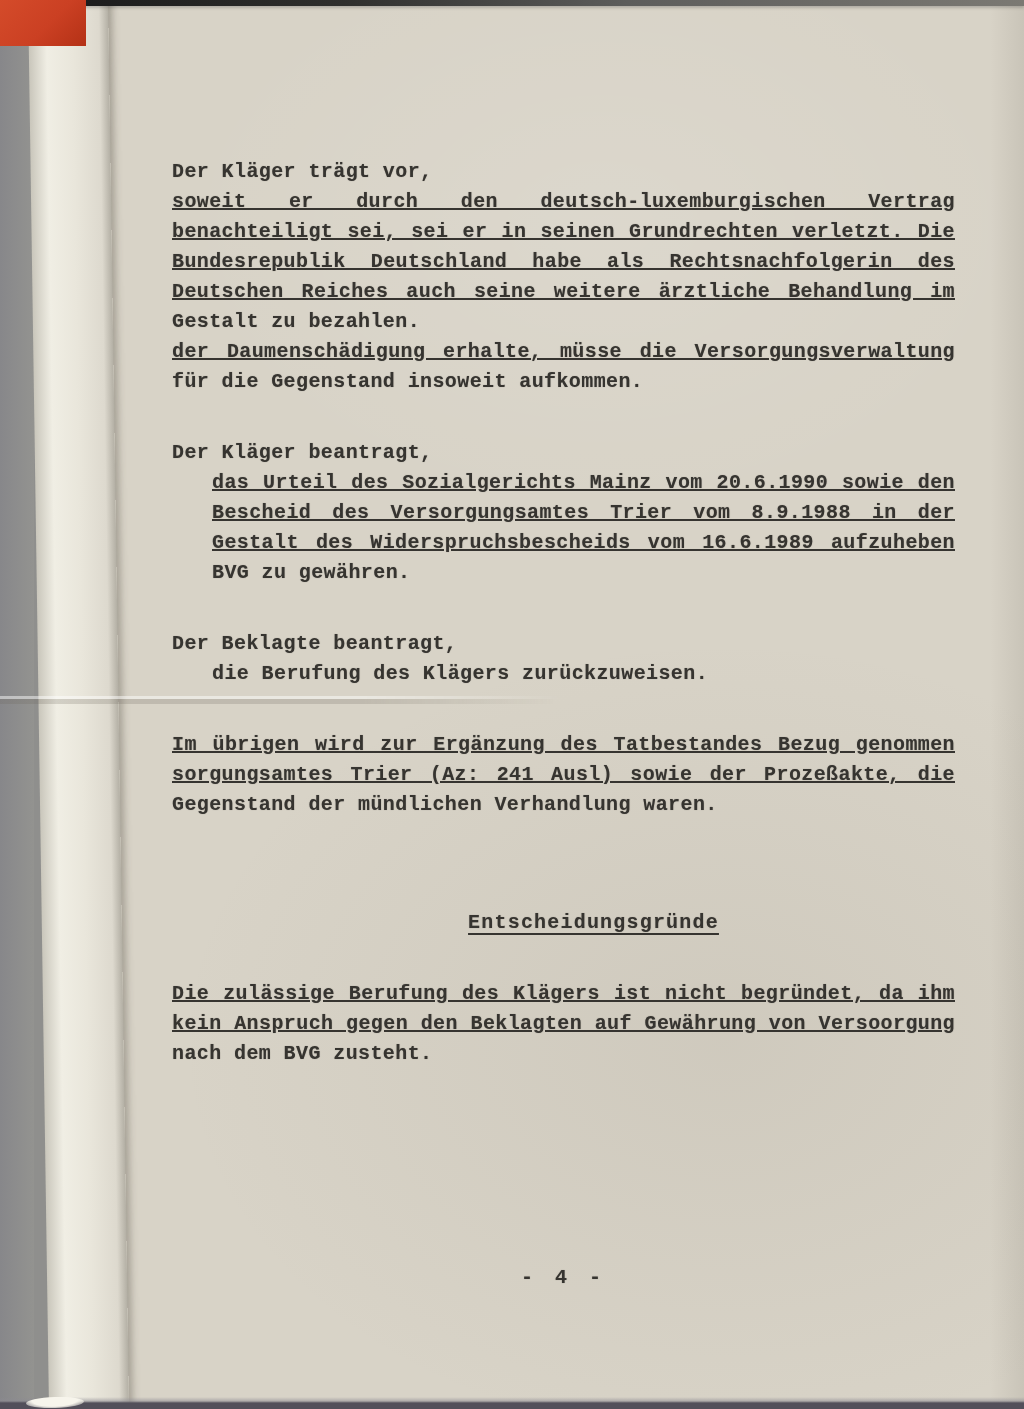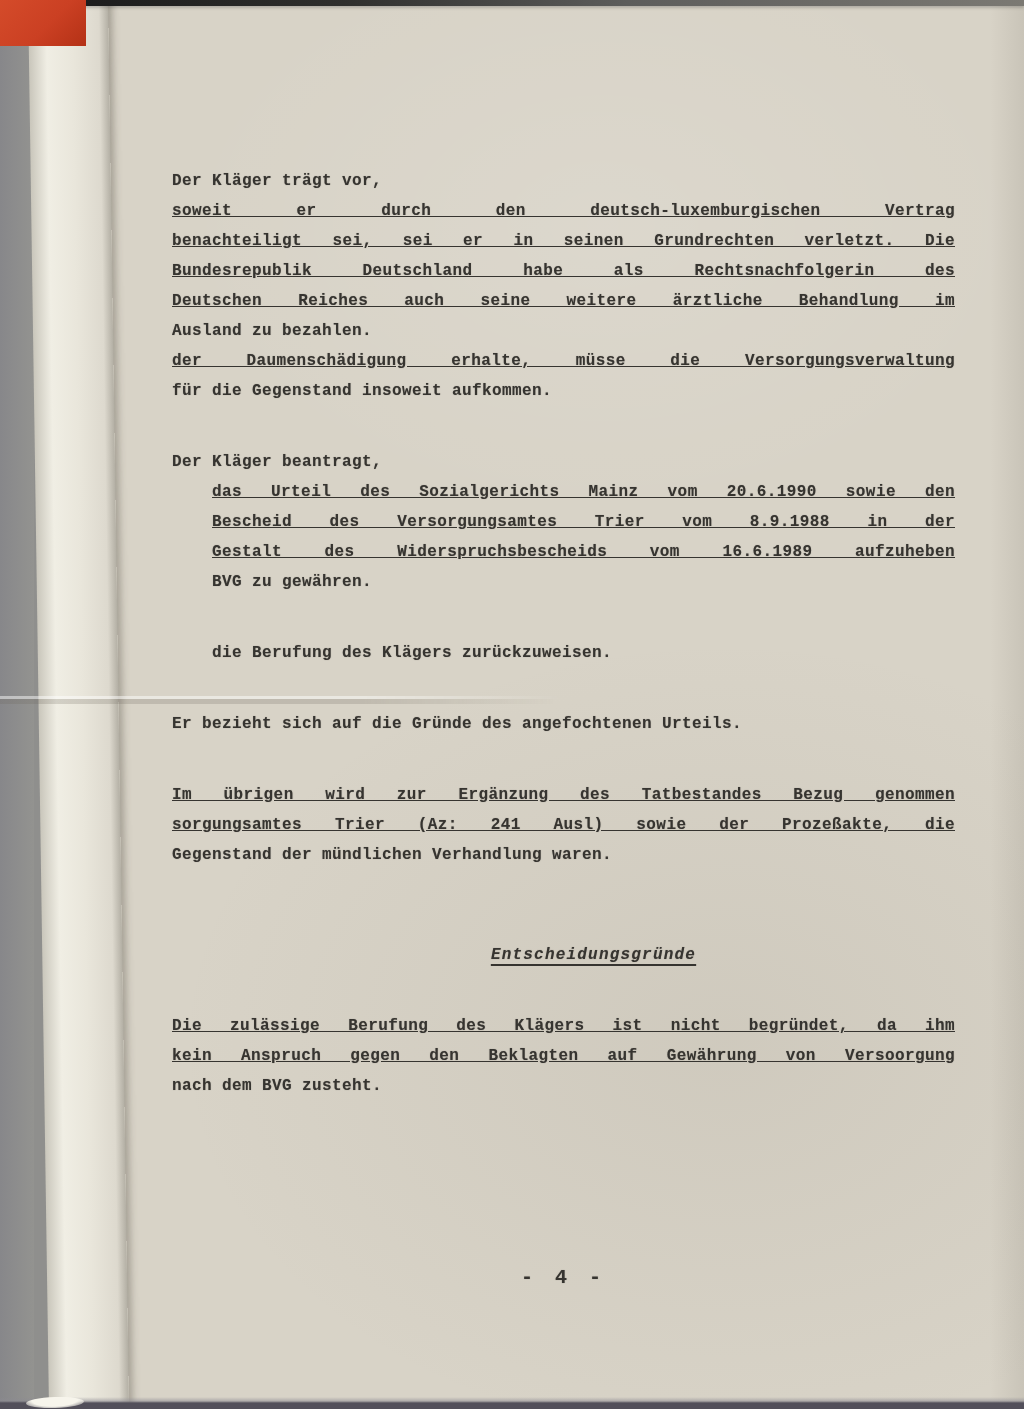--- a/index.html
+++ b/index.html
@@ -51,29 +51,29 @@
       background:linear-gradient(to top,var(--bottom-band) 0 6px, rgba(140,138,146,.55) 8px, rgba(140,138,146,0) 100%);}
   .page-curl{position:absolute;bottom:1px;left:26px;width:58px;height:11px;z-index:6;
       background:radial-gradient(ellipse at 50% 30%,#f7f5ec 0 55%, rgba(247,245,236,0) 100%);
       border-radius:50%;transform:rotate(-2deg);}
 
   
   .red-marker{position:absolute;top:0;left:0;width:86px;height:46px;z-index:7;
       background:linear-gradient(135deg,#d44b2a,var(--red-marker) 55%,#b43116);}
 
   
-  .text-layer{position:absolute;left:172px;top:166px;width:783px;z-index:4;
-      color:var(--ink);font-size:16px;line-height:30px;font-weight:700;
+  .text-layer{position:absolute;left:172px;top:157px;width:783px;z-index:4;
+      color:var(--ink);font-size:20px;line-height:30px;font-weight:700;
       letter-spacing:0.4px;text-shadow:0 0 1px rgba(54,52,48,.42);}
   .block{margin-top:41px;}
   .block:first-child{margin-top:0;}
   .line{text-align:left;min-height:30px;}
   .line.just{text-align:justify;text-align-last:justify;text-decoration:underline;}
   .line.ind{padding-left:40px;}
-  .block--heading{margin-top:70px;margin-bottom:4px;text-align:center;font-style:italic;}
+  .block--heading{margin-top:88px;margin-bottom:4px;text-align:center;}
   .heading-text{display:inline-block;letter-spacing:1.2px;transform:translateX(30px);
       text-decoration:underline;text-underline-offset:5px;text-decoration-thickness:2px;}
   .page-number{position:absolute;left:172px;top:1263px;width:783px;z-index:4;
       text-align:center;color:var(--ink);font-size:20px;line-height:30px;font-weight:700;
       letter-spacing:5px;text-shadow:0 0 1px rgba(54,52,48,.42);}
 </style>
 </head>
 <body>
 
 <div class="scan">
@@ -82,36 +82,34 @@
   <div class="fold-strip"></div>
   <div class="fold-crease"></div>
 
   <div class="text-layer">
       <div class="block">
         <div class="line">Der Kläger trägt vor,</div>
         <div class="line just">soweit er durch den deutsch-luxemburgischen Vertrag</div>
         <div class="line just">benachteiligt sei, sei er in seinen Grundrechten verletzt. Die</div>
         <div class="line just">Bundesrepublik Deutschland habe als Rechtsnachfolgerin des</div>
         <div class="line just">Deutschen Reiches auch seine weitere ärztliche Behandlung im</div>
-        <div class="line">Ausland zu bezahlen.</div>
+        <div class="line">Gestalt zu bezahlen.</div>
         <div class="line just">der Daumenschädigung erhalte, müsse die Versorgungsverwaltung</div>
         <div class="line">für die Gegenstand insoweit aufkommen.</div>
       </div>
       <div class="block">
         <div class="line">Der Kläger beantragt,</div>
         <div class="line just ind">das Urteil des Sozialgerichts Mainz vom 20.6.1990 sowie den</div>
         <div class="line just ind">Bescheid des Versorgungsamtes Trier vom 8.9.1988 in der</div>
         <div class="line just ind">Gestalt des Widerspruchsbescheids vom 16.6.1989 aufzuheben</div>
         <div class="line ind">BVG zu gewähren.</div>
       </div>
       <div class="block">
+        <div class="line">Der Beklagte beantragt,</div>
         <div class="line ind">die Berufung des Klägers zurückzuweisen.</div>
-      </div>
-      <div class="block">
-        <div class="line">Er bezieht sich auf die Gründe des angefochtenen Urteils.</div>
       </div>
       <div class="block">
         <div class="line just">Im übrigen wird zur Ergänzung des Tatbestandes Bezug genommen</div>
         <div class="line just">sorgungsamtes Trier (Az: 241 Ausl) sowie der Prozeßakte, die</div>
         <div class="line">Gegenstand der mündlichen Verhandlung waren.</div>
       </div>
       <div class="block block--heading"><span class="heading-text">Entscheidungsgründe</span></div>
       <div class="block">
         <div class="line just">Die zulässige Berufung des Klägers ist nicht begründet, da ihm</div>
         <div class="line just">kein Anspruch gegen den Beklagten auf Gewährung von Versoorgung</div>

